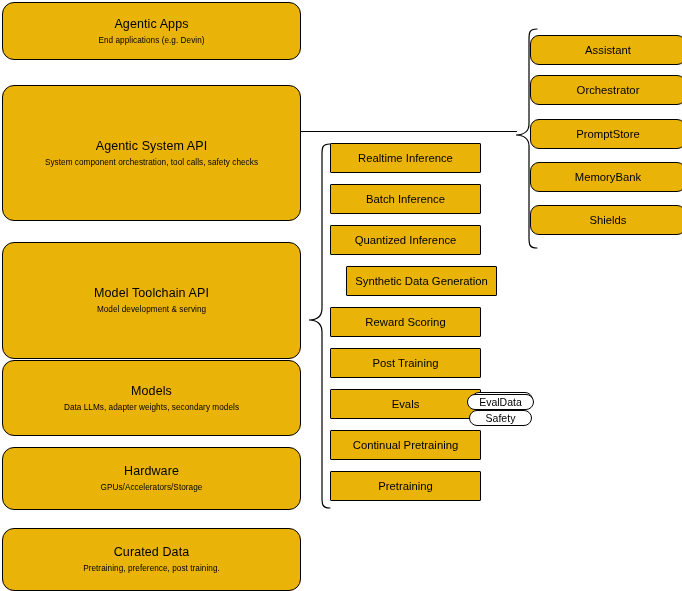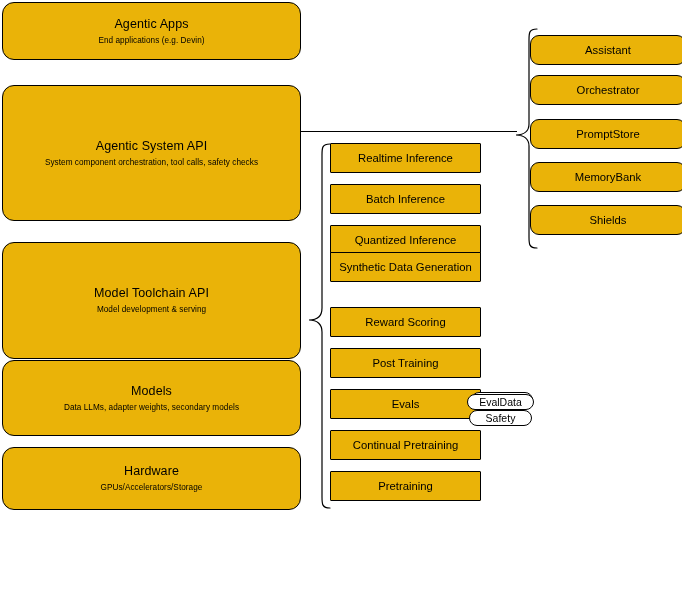--- a/index.html
+++ b/index.html
@@ -123,20 +123,24 @@
   <div class="box layer" style="top:360px; height:76px;">
     <div class="title">Models</div>
     <div class="subtitle">Data LLMs, adapter weights, secondary models</div>
   </div>
 
   <div class="box layer" style="top:447px; height:63px;">
     <div class="title">Hardware</div>
     <div class="subtitle">GPUs/Accelerators/Storage</div>
   </div>
 
+  <div class="box layer" style="top:528px; height:63px;">
+    <div class="title">Curated Data</div>
+    <div class="subtitle">Pretraining, preference, post training.</div>
+  </div>
 
   <div class="hline" style="left:301px; top:131px; width:216px;"></div>
 
   <div class="brace" style="left:308px; top:143px;">
     <svg width="24" height="366" viewBox="0 0 24 366" fill="none" stroke="#000000" stroke-width="1.2" stroke-linecap="round">
       <path d="M22 1 C14 1, 14 5, 14 12 L14 165 C14 173, 9 177, 1 177 C9 177, 14 181, 14 189 L14 354 C14 361, 14 365, 22 365"></path>
     </svg>
   </div>
 
   <div class="brace" style="left:515px; top:28px;">
@@ -147,21 +151,21 @@
 
   <div class="box cap" style="top:143px;">
     <span>Realtime Inference</span>
   </div>
   <div class="box cap" style="top:184px;">
     <span>Batch Inference</span>
   </div>
   <div class="box cap" style="top:225px;">
     <span>Quantized Inference</span>
   </div>
-  <div class="box cap" style="top:252px;">
+  <div class="box cap" style="top:266px;margin-left:16px;">
     <span>Synthetic Data Generation</span>
   </div>
   <div class="box cap" style="top:307px;">
     <span>Reward Scoring</span>
   </div>
   <div class="box cap" style="top:348px;">
     <span>Post Training</span>
   </div>
   <div class="box cap" style="top:389px;">
     <span>Evals</span>

